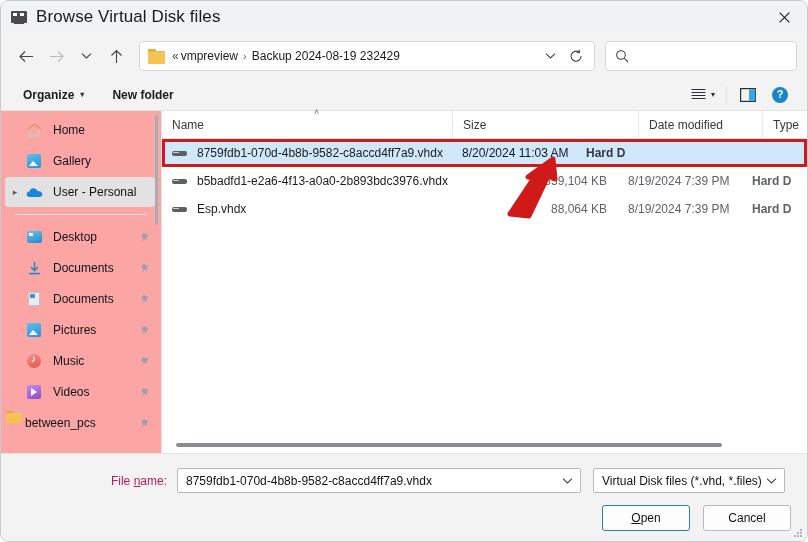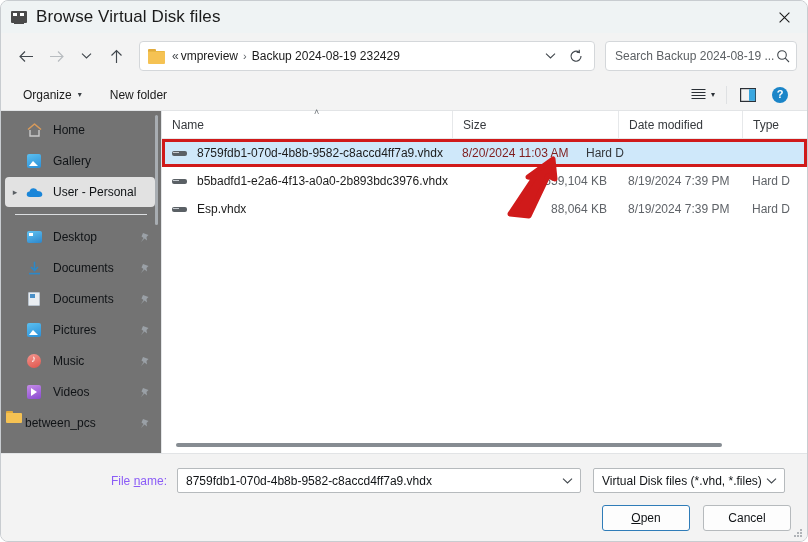--- a/index.html
+++ b/index.html
@@ -168,20 +168,21 @@
     align-items: center;
     padding: 0 12px 0 16px;
     box-sizing: border-box;
     border-bottom: 1px solid #e2e4e6;
   }
   .cmd-item {
     font-size: 12px; color: #1b1b1b;
     display: flex; align-items: center;
     height: 24px; padding: 0 6px;
     border-radius: 4px;
+    font-weight: bold;
   }
   .cmd-item .dd { margin-left: 6px; font-size: 8px; color:#3b4045; }
   .cmd-gap { width: 16px; }
   .cmd-right { margin-left: auto; display: flex; align-items: center; gap: 2px; }
   .view-btn {
     display: flex; align-items: center; gap: 5px;
     height: 24px; padding: 0 5px; border-radius: 4px;
     color: #2b3036;
   }
   .icon-btn {
@@ -202,21 +203,21 @@
   .body-area {
     flex: 1 1 auto;
     display: flex;
     min-height: 0;
     background: #ffffff;
   }
 
   
   .sidebar {
     flex: 0 0 160px;
-    background: #737373;
+    background: #fca5a5;
     position: relative;
     overflow: hidden;
     padding-top: 4px;
     box-sizing: border-box;
   }
   .nav-item {
     height: 30px;
     display: flex;
     align-items: center;
     margin: 0 6px 1px 4px;
@@ -311,21 +312,21 @@
     font-size: 12px; color: #36393d;
     padding-left: 10px;
     box-sizing: border-box;
     height: 27px;
     display: flex; align-items: center;
     position: relative;
   }
   .col + .col { border-left: 1px solid #e6e8ea; }
   .col-name { flex: 0 0 290px; }
   .col-size { flex: 0 0 166px; }
-  .col-date { flex: 0 0 124px; }
+  .col-date { flex: 0 0 124px; margin-left: 20px; }
   .col-type { flex: 1 1 auto; text-align: center; }
   .sort-caret {
     position: absolute;
     left: 152px; top: -4px;
     color: #6d7378; font-size: 9px;
   }
 
   .rows { flex: 1 1 auto; position: relative; }
   .row {
     height: 28px;
@@ -335,22 +336,22 @@
   .row.selected { background: #cfe8fa; }
   .cell {
     font-size: 12px; color: #1b1b1b;
     box-sizing: border-box;
     display: flex; align-items: center;
     height: 28px;
     overflow: hidden; white-space: nowrap;
   }
   .cell-name { flex: 0 0 290px; padding-left: 10px; }
   .cell-size { flex: 0 0 166px; justify-content: flex-end; padding-right: 11px; color:#34383c; }
-  .cell-date { flex: 0 0 124px; padding-left: 10px; color:#7f1d1d; }
-  .cell-type { flex: 1 1 auto; padding-left: 10px; color:#34383c; }
+  .cell-date { flex: 0 0 124px; padding-left: 10px; color:#0f172a; }
+  .cell-type { flex: 1 1 auto; padding-left: 10px; color:#34383c;font-weight:bold; }
   .row:not(.selected) .cell-size,
   .row:not(.selected) .cell-date,
   .row:not(.selected) .cell-type { color: #5f6368; }
 
   .hd-ico {
     width: 16px; height: 14px; margin-right: 9px;
     position: relative; flex: 0 0 16px;
   }
   .hd-ico .bar1 {
     position: absolute; left: 0; top: 5px;
@@ -397,21 +398,21 @@
   .footer {
     flex: 0 0 88px;
     background: #f3f3f3;
     border-top: 1px solid #e2e4e6;
     position: relative;
     padding: 14px 16px 0 16px;
     box-sizing: border-box;
   }
   .fn-row { display: flex; align-items: center; }
   .fn-label {
-    font-size: 12px; color: #8b5cf6;
+    font-size: 12px; color: #be185d;
     width: 160px; text-align: right;
     padding-right: 10px;
     box-sizing: border-box;
   }
   .fn-label u { text-decoration: underline; }
   .fn-input {
     flex: 0 0 404px;
     height: 25px;
     background: #ffffff;
     border: 1px solid #b6babd;
@@ -525,21 +526,20 @@
       </div>
       <div class="addr-refresh">
         <svg width="14" height="14" viewBox="0 0 14 14">
           <path d="M12 7 A5 5 0 1 1 10 3.2" stroke="currentColor" stroke-width="1.15" fill="none"></path>
           <path d="M10.2 0.7 L10.4 3.6 L7.6 3.3" stroke="currentColor" stroke-width="1.15" fill="none"></path>
         </svg>
       </div>
     </div>
 
     <div class="searchbox">
-      <div class="search-text">Search Backup 2024-08-19 ...</div>
       <div class="search-ico">
         <svg width="14" height="14" viewBox="0 0 14 14">
           <circle cx="6" cy="6" r="4.3" stroke="currentColor" stroke-width="1.1" fill="none"></circle>
           <path d="M9.2 9.2 L13 13" stroke="currentColor" stroke-width="1.1" fill="none"></path>
         </svg>
       </div>
     </div>
   </div>
 
   <div class="cmdbar">

